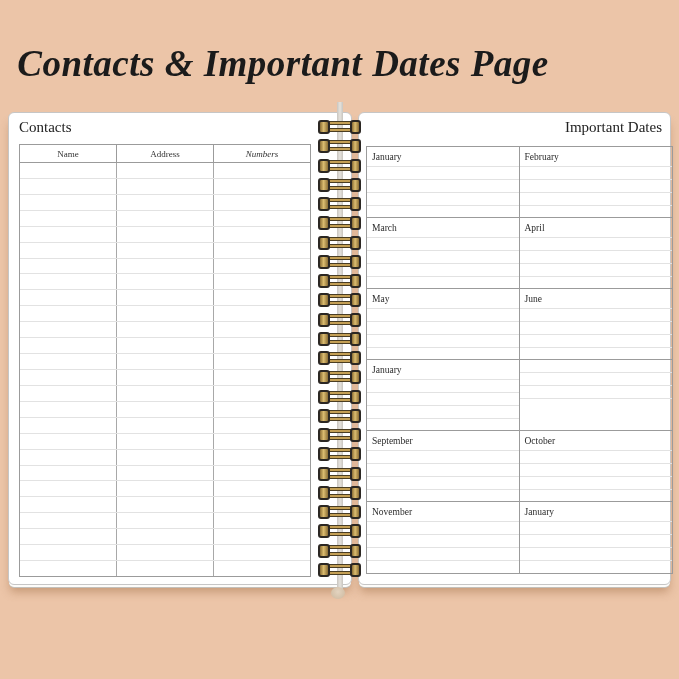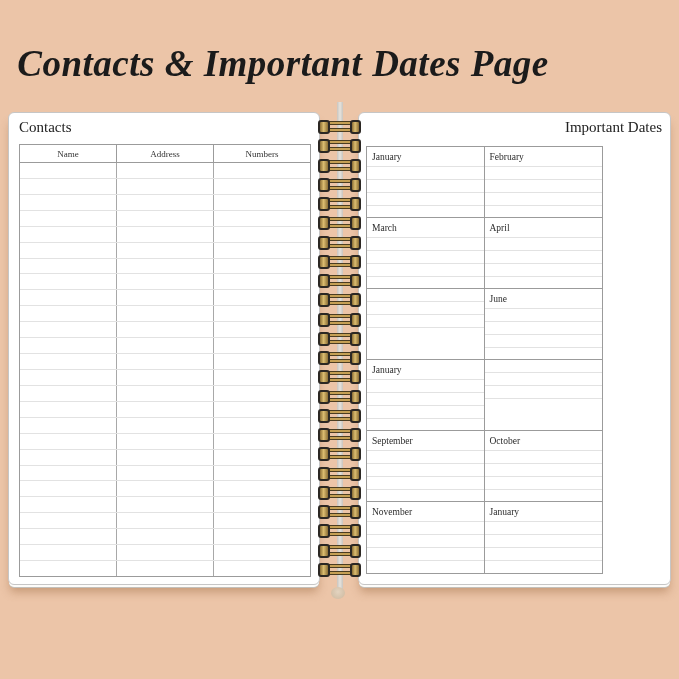--- a/index.html
+++ b/index.html
@@ -17,21 +17,21 @@
     letter-spacing:0.5px;
   }
   
   .page{
     position:absolute;top:112px;height:473px;
     background:var(--page,#ffffff);
     border:1px solid #c6c6c6;border-radius:6px;
     box-shadow:0 3px 0 -1px #fdfcfa,0 4px 0 -1px #c4c0ba,0 9px 10px -2px rgba(150,100,60,.45);
     box-sizing:border-box;
   }
-  .page-left{left:8px;width:312px;}
+  .page-left{left:8px;width:344px;}
   .page-right{left:358px;width:313px;}
   .page-heading{
     position:absolute;top:6px;font-size:15px;color:#222;
   }
   .page-left .page-heading{left:10px;}
   .page-right .page-heading{right:8px;}
   
   .contacts-table{
     position:absolute;left:10px;top:31px;width:292px;height:433px;
     border:1px solid var(--table-border,#9b9b9b);box-sizing:border-box;
@@ -39,32 +39,32 @@
   }
   .contacts-header{
     display:flex;height:17px;flex:none;
     border-bottom:1px solid var(--table-border,#9b9b9b);
   }
   .contacts-header .hcell{
     flex:1;display:flex;align-items:center;justify-content:center;
     font-size:9px;color:#333;
     border-right:1px solid var(--table-border,#9b9b9b);
   }
-  .contacts-header .hcell:last-child{border-right:none;}
+  .contacts-header .hcell:last-child{border-right:none;font-style:italic;}
   .contacts-body{flex:1;display:flex;flex-direction:column;}
   .contacts-row{flex:1;display:flex;}
   .contacts-row{border-bottom:1px solid var(--rule-line,#e2e2e2);}
   .contacts-row:last-child{border-bottom:none;}
   .contacts-row .cell{
     flex:1;border-right:1px solid #a8a8a8;
   }
   .contacts-row .cell:last-child{border-right:none;}
   
   .months-grid{
-    position:absolute;left:7px;top:33px;width:237px;height:428px;
+    position:absolute;left:7px;top:33px;width:307px;height:428px;
     border:1px solid var(--table-border,#9b9b9b);box-sizing:border-box;
     display:grid;grid-template-columns:1fr 1fr;grid-template-rows:repeat(6,1fr);
   }
   .month-cell{
     display:flex;flex-direction:column;box-sizing:border-box;
     border-right:1px solid var(--table-border,#9b9b9b);
     border-bottom:1px solid var(--table-border,#9b9b9b);
     overflow:hidden;
   }
   .month-cell:nth-child(2n){border-right:none;}
@@ -426,20 +426,21 @@
         <div class="month-rule"></div>
         <div class="month-rule"></div>
       </div>
       <div class="month-cell">
         <div class="month-label">April</div>
         <div class="month-rule"></div>
         <div class="month-rule"></div>
         <div class="month-rule"></div>
       </div>
       <div class="month-cell">
+        <div class="month-label">May</div>
         <div class="month-rule"></div>
         <div class="month-rule"></div>
         <div class="month-rule"></div>
       </div>
       <div class="month-cell">
         <div class="month-label">June</div>
         <div class="month-rule"></div>
         <div class="month-rule"></div>
         <div class="month-rule"></div>
       </div>

